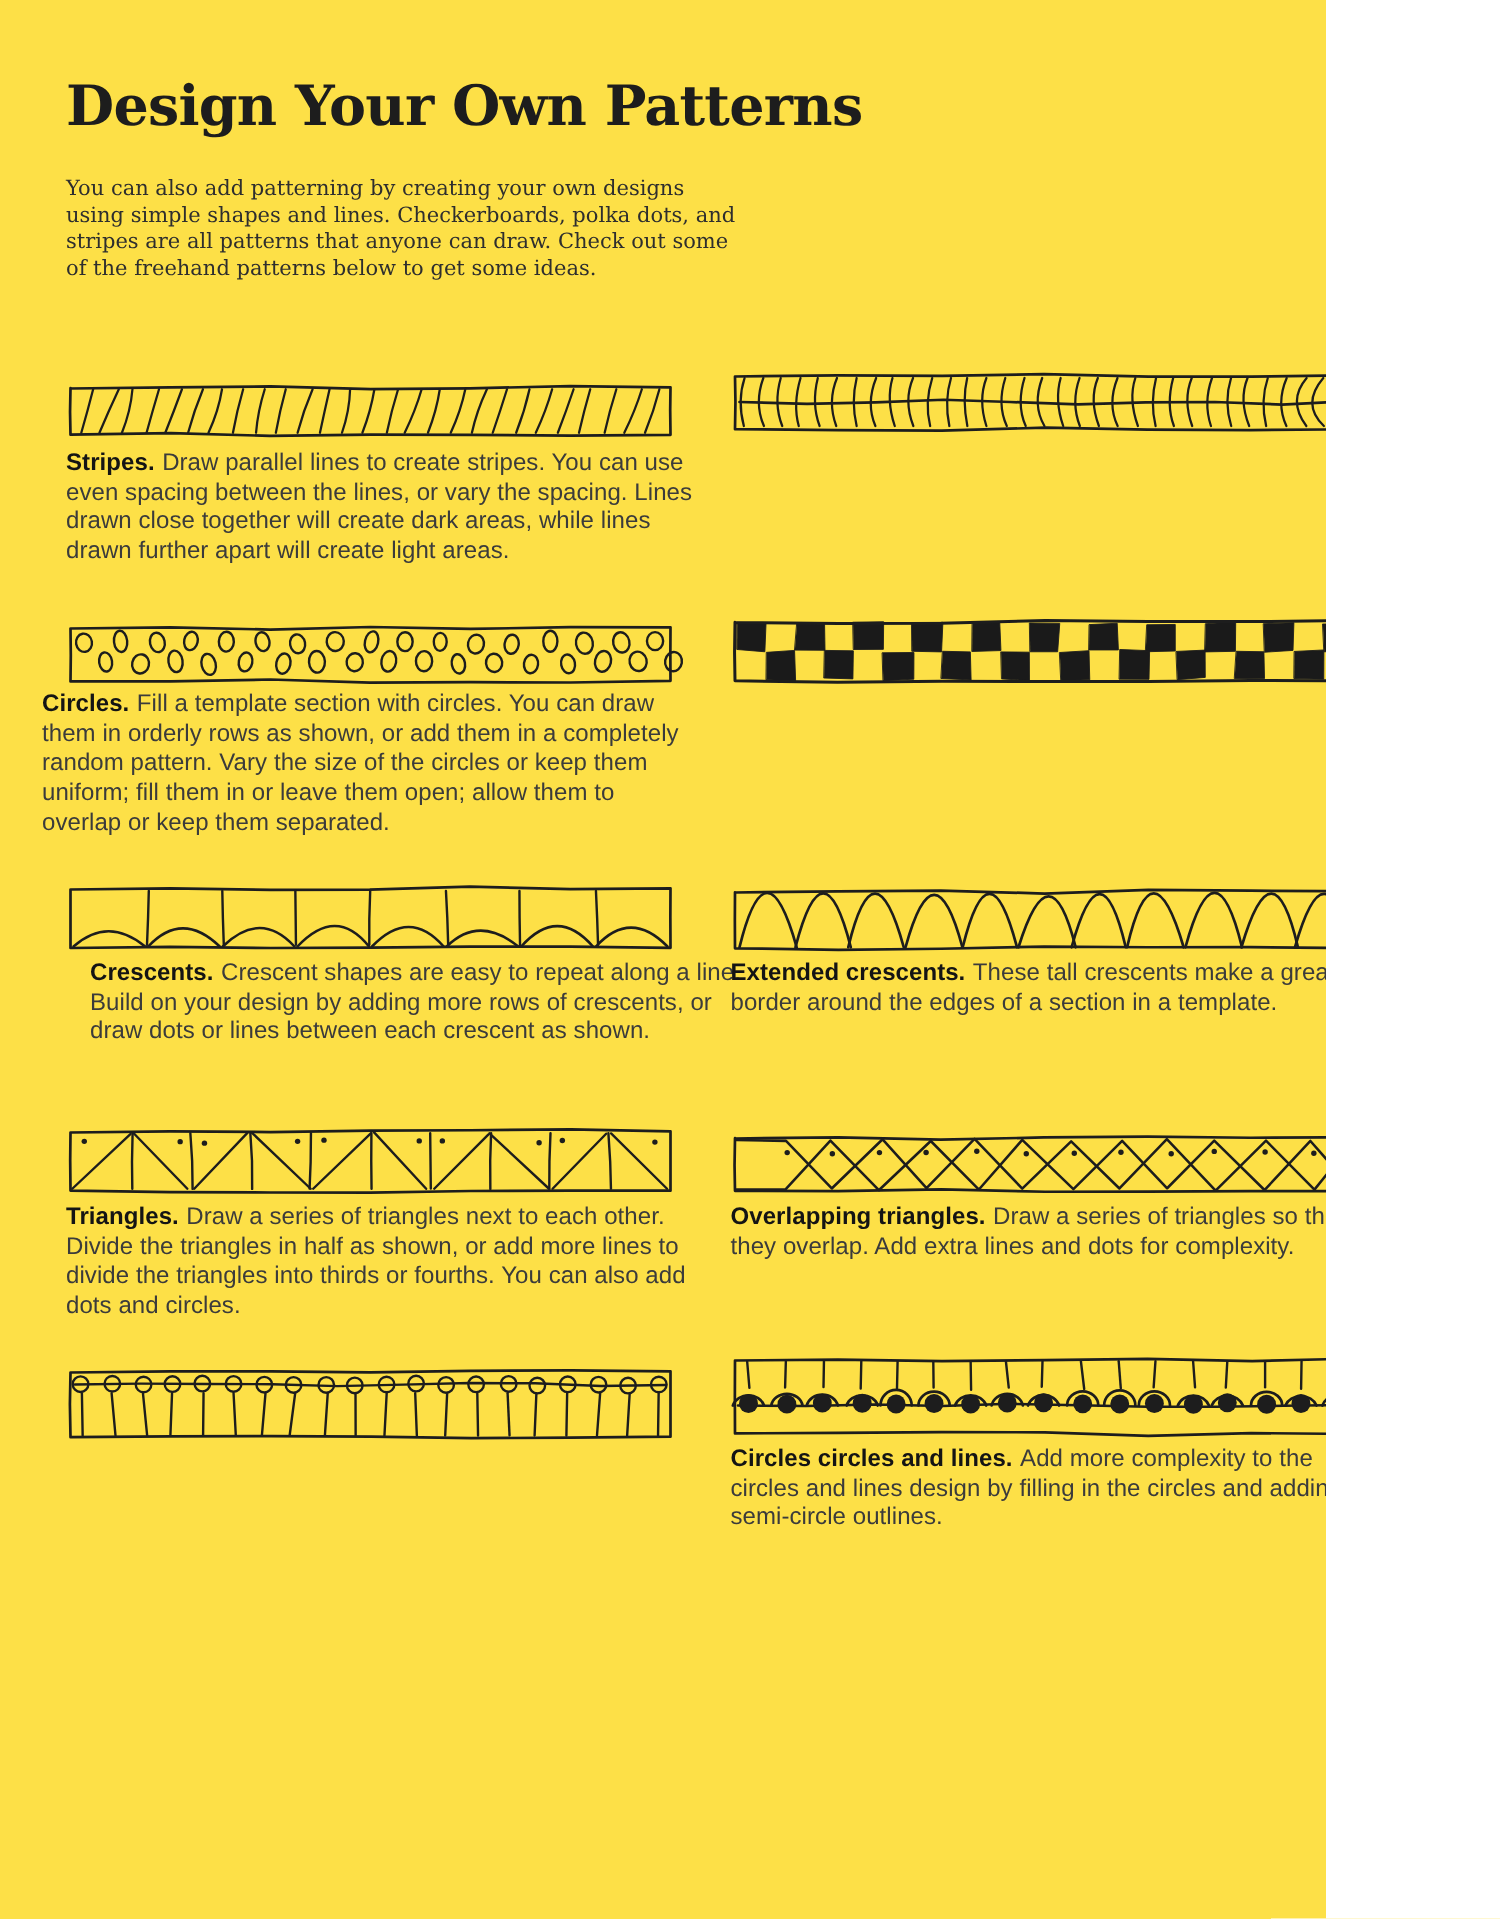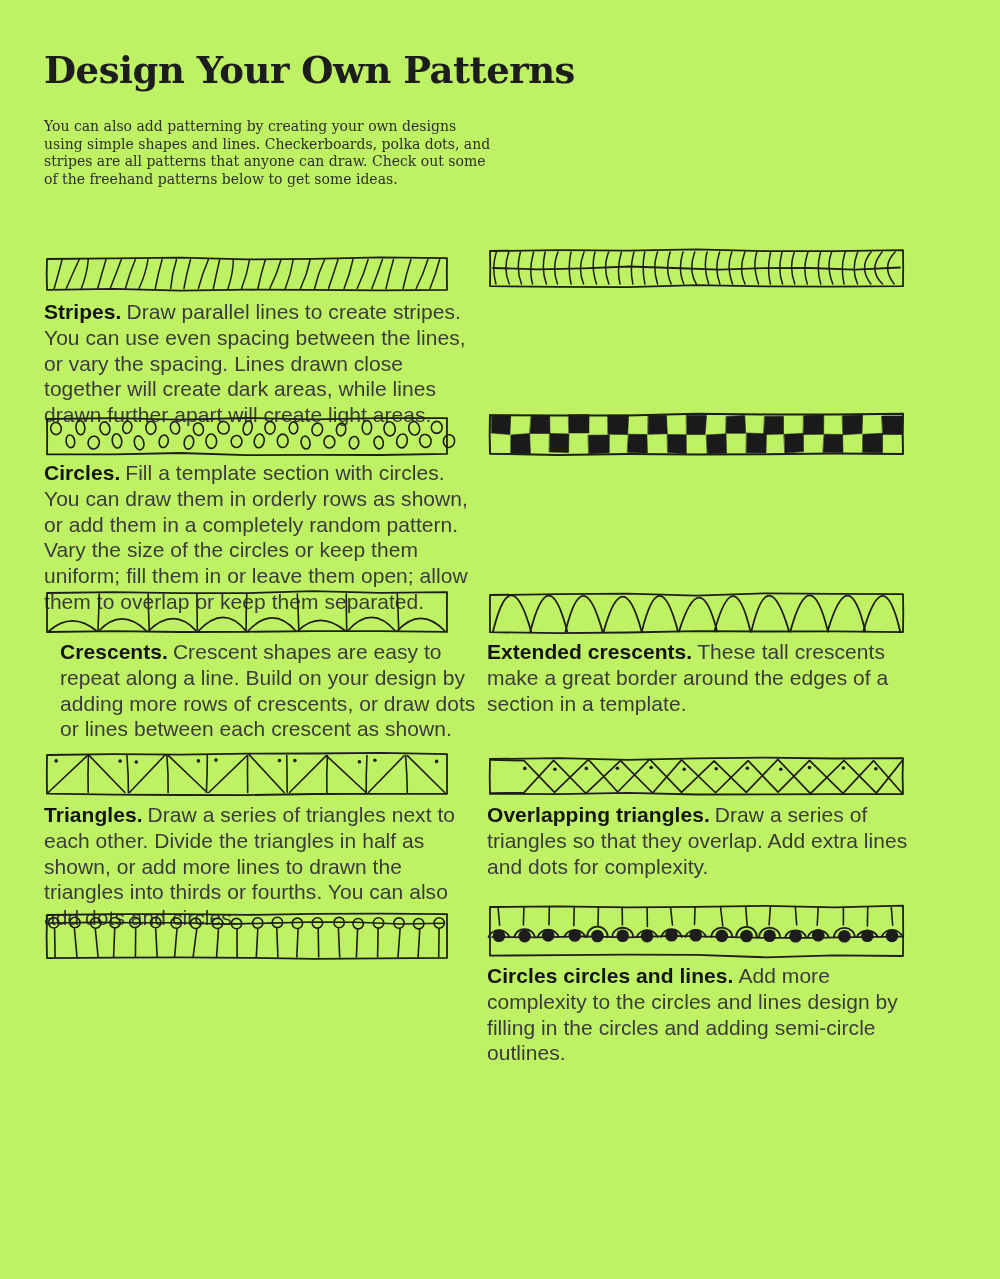--- a/index.html
+++ b/index.html
@@ -1,24 +1,24 @@
 <!DOCTYPE html>
 <html><head>
 <meta charset="utf-8">
 <style>
   html,body{margin:0;padding:0;background:#ffffff;}
-  .page{position:relative;width:1000px;height:1279px;background:#bef264;overflow:hidden;
+  .page{position:relative;width:884px;height:1279px;background:#fde047;overflow:hidden;
         font-family:"Liberation Sans",sans-serif;}
   .title{position:absolute;left:44px;top:52px;margin:0;
          font-family:"DejaVu Serif",serif;font-weight:700;font-size:37px;line-height:1;
          letter-spacing:-0.5px;color:#1d1d1d;}
   .intro{position:absolute;left:44px;top:118px;width:450px;margin:0;
          font-family:"DejaVu Serif",serif;font-size:14px;line-height:1.26;color:#2e2e2e;}
   .band{position:absolute;overflow:visible;}
-  .cap{position:absolute;margin:0;font-size:21px;line-height:1.23;color:#3b3b3b;letter-spacing:0.05px;}
+  .cap{position:absolute;margin:0;font-size:16px;line-height:1.23;color:#3b3b3b;letter-spacing:0.05px;}
   .cap b{color:#141414;font-weight:700;margin-right:5px;}
 </style>
 </head>
 <body>
 
 <div class="page">
 
   <h1 class="title">Design Your Own Patterns</h1>
   <p class="intro">You can also add patterning by creating your own designs using simple shapes and lines. Checkerboards, polka dots, and stripes are all patterns that anyone can draw. Check out some of the freehand patterns below to get some ideas.</p>
 
@@ -122,21 +122,21 @@
       <ellipse cx="215.2" cy="25.9" rx="4.9" ry="6.9" transform="rotate(10.0 215.2 25.9)" fill="none" stroke="#1d1d1d" stroke-width="1.6"></ellipse>
       <ellipse cx="238.7" cy="25.8" rx="5.4" ry="6.7" transform="rotate(2.0 238.7 25.8)" fill="none" stroke="#1d1d1d" stroke-width="1.6"></ellipse>
       <ellipse cx="261.6" cy="27.6" rx="4.4" ry="6.5" transform="rotate(-10.2 261.6 27.6)" fill="none" stroke="#1d1d1d" stroke-width="1.6"></ellipse>
       <ellipse cx="285.4" cy="26.9" rx="5.4" ry="6.1" transform="rotate(-6.1 285.4 26.9)" fill="none" stroke="#1d1d1d" stroke-width="1.6"></ellipse>
       <ellipse cx="310.0" cy="27.7" rx="4.7" ry="6.2" transform="rotate(7.2 310.0 27.7)" fill="none" stroke="#1d1d1d" stroke-width="1.6"></ellipse>
       <ellipse cx="334.7" cy="27.6" rx="4.6" ry="6.3" transform="rotate(-10.9 334.7 27.6)" fill="none" stroke="#1d1d1d" stroke-width="1.6"></ellipse>
       <ellipse cx="358.0" cy="25.9" rx="5.3" ry="7.0" transform="rotate(12.0 358.0 25.9)" fill="none" stroke="#1d1d1d" stroke-width="1.6"></ellipse>
       <ellipse cx="381.4" cy="25.9" rx="5.7" ry="6.5" transform="rotate(-13.6 381.4 25.9)" fill="none" stroke="#1d1d1d" stroke-width="1.6"></ellipse>
       <ellipse cx="405.0" cy="26.1" rx="5.6" ry="6.4" transform="rotate(9.2 405.0 26.1)" fill="none" stroke="#1d1d1d" stroke-width="1.6"></ellipse>
     </svg>
-  <p class="cap" style="left:44px;top:460px;width:436px"><b>Circles.</b><span>Fill a template section with circles. You can draw them in orderly rows as shown, or add them in a completely random pattern. Vary the size of the circles or keep them uniform; fill them in or leave them open; allow them to overlap or keep them separated.</span></p>
+  <p class="cap" style="left:28px;top:460px;width:436px"><b>Circles.</b><span>Fill a template section with circles. You can draw them in orderly rows as shown, or add them in a completely random pattern. Vary the size of the circles or keep them uniform; fill them in or leave them open; allow them to overlap or keep them separated.</span></p>
 
   <svg class="band" style="left:487px;top:411px" width="419" height="46" viewBox="0 0 419 46">
       <path d="M4.5,3.9 L23.7,4.3 L22.9,23.5 L4.4,22.0 Z" fill="#1a1a1a" stroke="#1d1d1d" stroke-width="0.6" stroke-linecap="round" stroke-linejoin="round"></path>
       <path d="M24.1,23.9 L42.7,22.6 L43.4,42.8 L23.9,42.2 Z" fill="#1a1a1a" stroke="#1d1d1d" stroke-width="0.6" stroke-linecap="round" stroke-linejoin="round"></path>
       <path d="M44.4,4.1 L62.7,4.6 L63.0,22.5 L42.9,22.4 Z" fill="#1a1a1a" stroke="#1d1d1d" stroke-width="0.6" stroke-linecap="round" stroke-linejoin="round"></path>
       <path d="M62.8,22.6 L81.9,22.9 L81.6,41.6 L62.4,41.0 Z" fill="#1a1a1a" stroke="#1d1d1d" stroke-width="0.6" stroke-linecap="round" stroke-linejoin="round"></path>
       <path d="M81.7,3.8 L102.1,3.5 L101.9,21.9 L82.1,22.0 Z" fill="#1a1a1a" stroke="#1d1d1d" stroke-width="0.6" stroke-linecap="round" stroke-linejoin="round"></path>
       <path d="M101.3,24.2 L122.3,24.0 L122.2,41.8 L101.9,42.8 Z" fill="#1a1a1a" stroke="#1d1d1d" stroke-width="0.6" stroke-linecap="round" stroke-linejoin="round"></path>
       <path d="M120.9,4.0 L141.6,3.9 L140.7,23.6 L121.1,23.2 Z" fill="#1a1a1a" stroke="#1d1d1d" stroke-width="0.6" stroke-linecap="round" stroke-linejoin="round"></path>
       <path d="M141.5,23.2 L159.9,23.6 L160.4,42.3 L140.5,41.3 Z" fill="#1a1a1a" stroke="#1d1d1d" stroke-width="0.6" stroke-linecap="round" stroke-linejoin="round"></path>
@@ -217,21 +217,21 @@
       <circle cx="250.9" cy="9.6" r="1.8" fill="#1d1d1d"></circle>
       <path d="M323.0,4.5 L322.3,23.1 L322.2,41.4 " fill="none" stroke="#1d1d1d" stroke-width="1.6" stroke-linecap="round" stroke-linejoin="round"></path>
       <path d="M282.3,4.567389942705631 L322.0,41.5" fill="none" stroke="#1d1d1d" stroke-width="1.6" stroke-linecap="round" stroke-linejoin="round"></path>
       <circle cx="315.4" cy="10.8" r="1.8" fill="#1d1d1d"></circle>
       <path d="M361.6,4.5 L362.8,23.6 L363.3,41.5 " fill="none" stroke="#1d1d1d" stroke-width="1.6" stroke-linecap="round" stroke-linejoin="round"></path>
       <path d="M324.4,41.5 L360.1,4.808994979131967" fill="none" stroke="#1d1d1d" stroke-width="1.6" stroke-linecap="round" stroke-linejoin="round"></path>
       <circle cx="330.9" cy="9.3" r="1.8" fill="#1d1d1d"></circle>
       <path d="M363.4,4.626643719617277 L400.7,41.5" fill="none" stroke="#1d1d1d" stroke-width="1.6" stroke-linecap="round" stroke-linejoin="round"></path>
       <circle cx="392.6" cy="10.4" r="1.8" fill="#1d1d1d"></circle>
     </svg>
-  <p class="cap" style="left:44px;top:802px;width:436px"><b>Triangles.</b><span>Draw a series of triangles next to each other. Divide the triangles in half as shown, or add more lines to drawn the triangles into thirds or fourths. You can also add dots and circles.</span></p>
+  <p class="cap" style="left:44px;top:802px;width:436px"><b>Triangles.</b><span>Draw a series of triangles next to each other. Divide the triangles in half as shown, or add more lines to divide the triangles into thirds or fourths. You can also add dots and circles.</span></p>
 
   <svg class="band" style="left:487px;top:755px" width="419" height="42" viewBox="0 0 419 42">
       <path d="M3,4 L71.6,3.2 L140.2,4.8 L209.0,3.3 L278.1,2.7 L346.9,3.5 L416.0,3.2 L415.6,21.1 L416.0,39.1 L346.8,39.1 L278.0,39.4 L209.7,39.5 L140.5,37.9 L71.7,39.1 L3.0,38.9 L2.7,21.9 L3.0,3.8 Z" fill="none" stroke="#1d1d1d" stroke-width="1.8" stroke-linecap="round" stroke-linejoin="round"></path>
       <path d="M4,38 L36.7,37.91413203906268 L66.6,5.345830079168081 L98.9,38.47876988817006 L133.5,5.654428442940116 L165.6,38.01692411210388 L194.5,4.916829064488411 L228.6,37.745310046710074 L261.1,5.587513545528054 L291.1,37.1720019755885 L322.5,5.44656315818429 L356.0,38.35485598165542 L386.6,5.648120759055018 L414.5,37.466573423705995" fill="none" stroke="#1d1d1d" stroke-width="1.7" stroke-linecap="round" stroke-linejoin="round"></path>
       <path d="M4,5 L37.0,5.591118328273296 L67.5,37.3226550379768 L101.4,4.518520133569837 L130.7,37.028495664708316 L162.7,4.251331519335508 L194.5,37.401869599707425 L227.1,5.963623320683837 L259.3,37.32705657090992 L290.9,4.404821902513504 L323.4,38.69685833994299 L357.0,5.4755148235708475 L389.3,38.09875592868775 L415.3,5.5630221255123615" fill="none" stroke="#1d1d1d" stroke-width="1.7" stroke-linecap="round" stroke-linejoin="round"></path>
       <circle cx="37.8" cy="13.4" r="1.8" fill="#1d1d1d"></circle>
       <circle cx="67.9" cy="14.2" r="1.8" fill="#1d1d1d"></circle>
       <circle cx="99.3" cy="13.4" r="1.8" fill="#1d1d1d"></circle>
       <circle cx="130.4" cy="13.3" r="1.8" fill="#1d1d1d"></circle>
       <circle cx="164.2" cy="12.5" r="1.8" fill="#1d1d1d"></circle>

